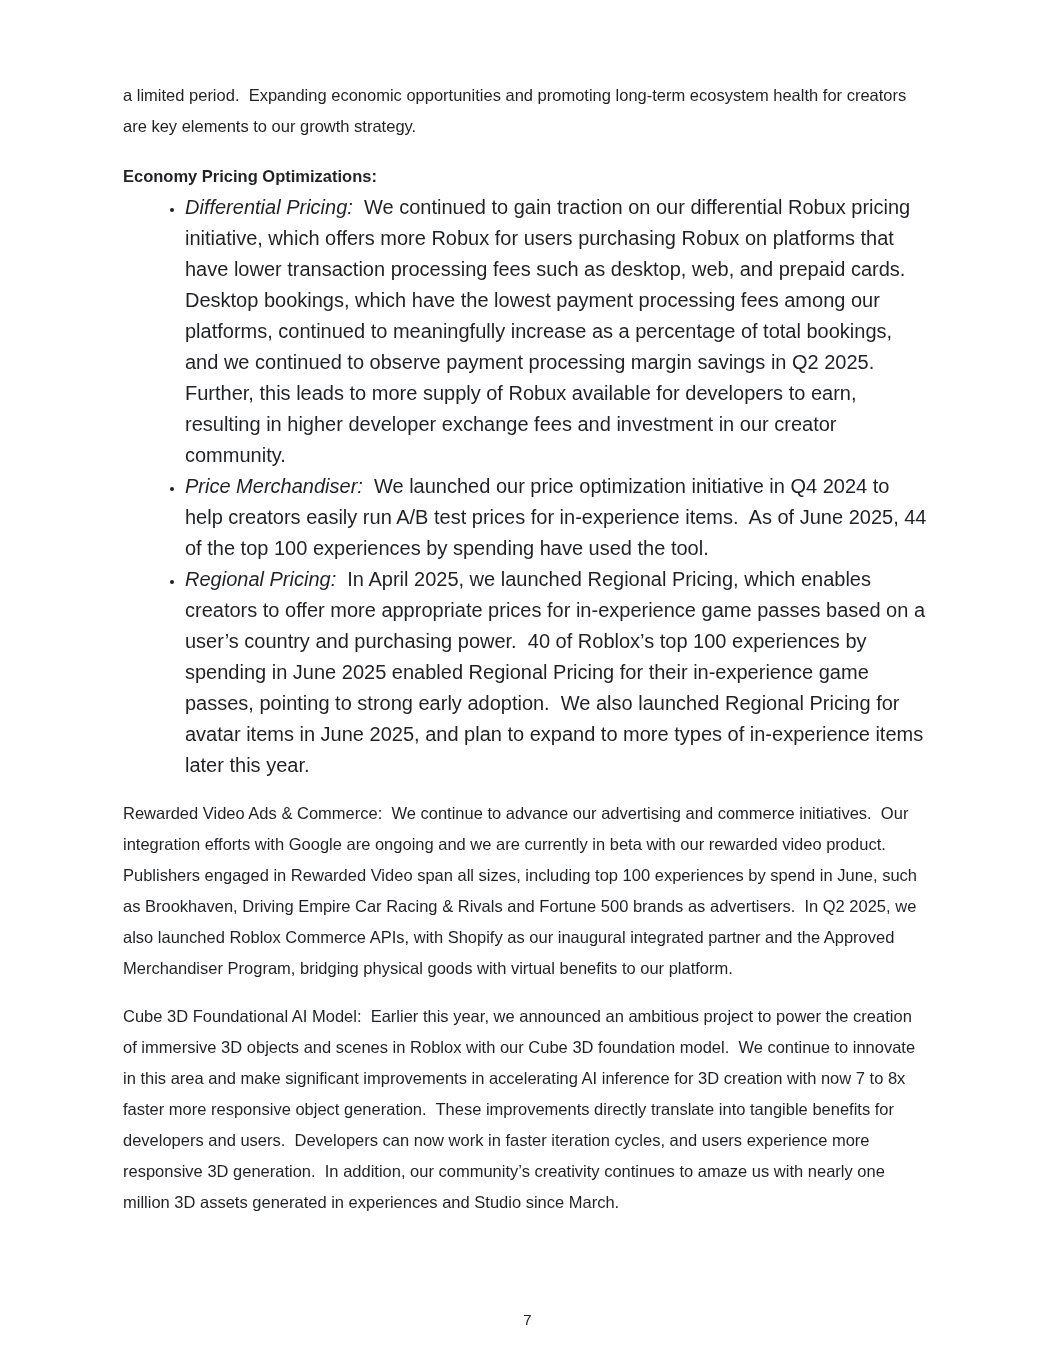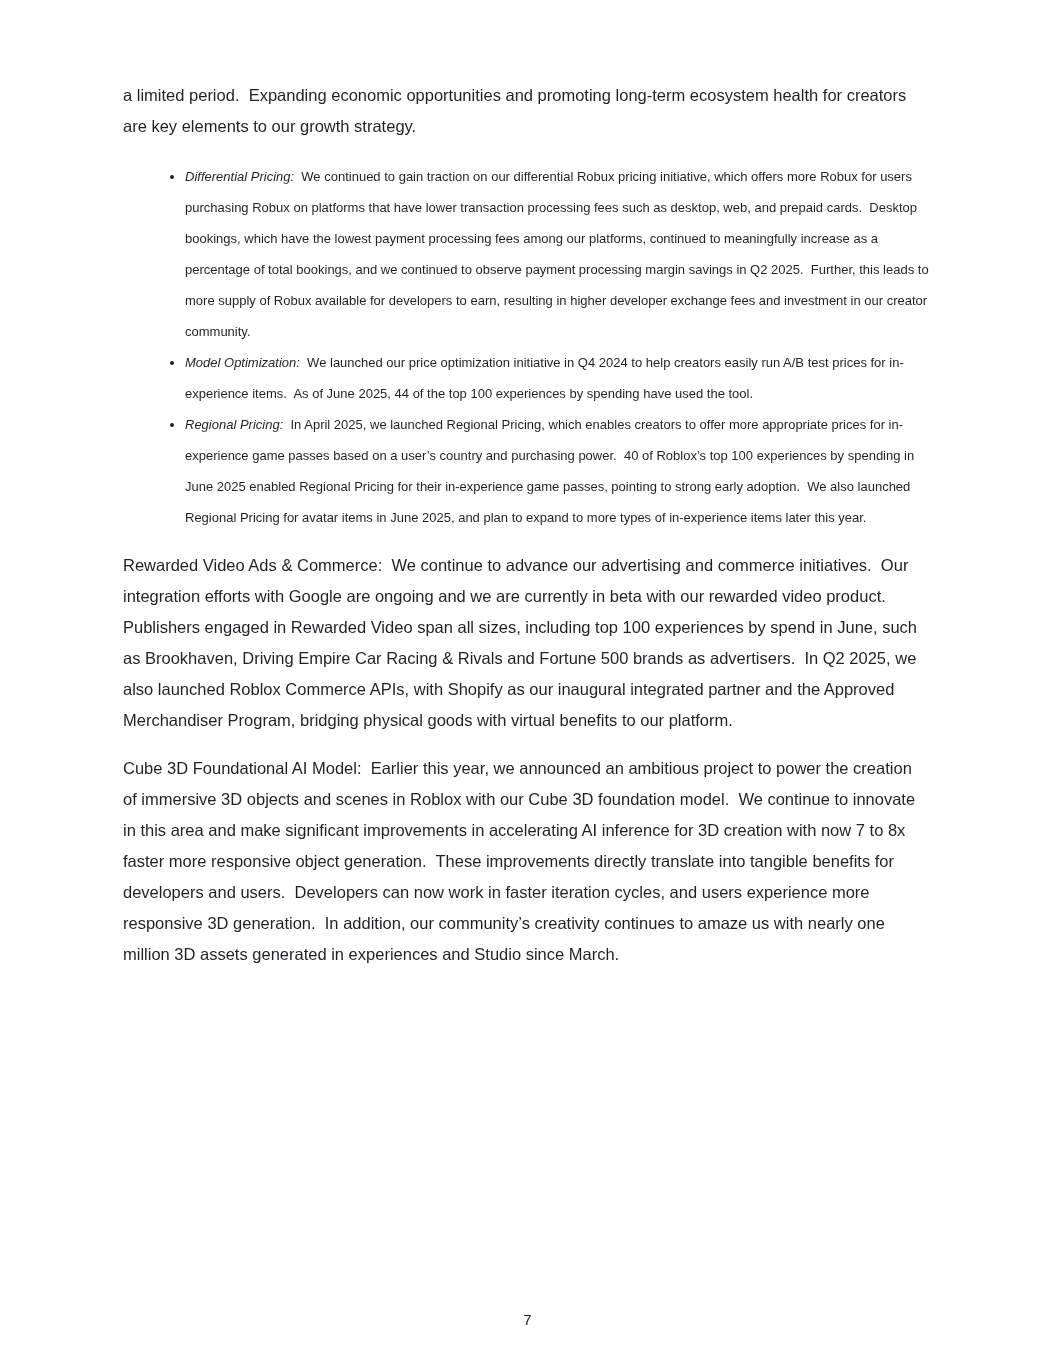--- a/index.html
+++ b/index.html
@@ -36,21 +36,21 @@
     font-weight: bold;
     margin: 0;
     white-space: pre-wrap;
   }
   ul.bullet-list {
     margin: 0 0 17px 0;
     padding: 0 0 0 62px;
     list-style: disc outside;
   }
   ul.bullet-list li {
-    font-size: 13px;
+    font-size: 20px;
     line-height: 31px;
     margin: 0;
     padding: 0;
     white-space: pre-wrap;
   }
   ul.bullet-list li::marker {
     font-size: 14px;
   }
   .run-italic {
     font-style: italic;
@@ -69,24 +69,25 @@
     color: #1f2124;
   }
 </style>
 </head>
 <body>
 
 <div class="page">
 
   <p class="para intro">a limited period.  Expanding economic opportunities and promoting long-term ecosystem health for creators are key elements to our growth strategy.</p>
 
+  <p class="section-heading">Economy Pricing Optimizations:</p>
 
   <ul class="bullet-list">
     <li><span class="run-italic">Differential Pricing:</span><span>  We continued to gain traction on our differential Robux pricing initiative, which offers more Robux for users purchasing Robux on platforms that have lower transaction processing fees such as desktop, web, and prepaid cards.  Desktop bookings, which have the lowest payment processing fees among our platforms, continued to meaningfully increase as a percentage of total bookings, and we continued to observe payment processing margin savings in Q2 2025.  Further, this leads to more supply of Robux available for developers to earn, resulting in higher developer exchange fees and investment in our creator community.</span></li>
-    <li><span class="run-italic">Model Optimization:</span><span>  We launched our price optimization initiative in Q4 2024 to help creators easily run A/B test prices for in-experience items.  As of June 2025, 44 of the top 100 experiences by spending have used the tool.</span></li>
+    <li><span class="run-italic">Price Merchandiser:</span><span>  We launched our price optimization initiative in Q4 2024 to help creators easily run A/B test prices for in-experience items.  As of June 2025, 44 of the top 100 experiences by spending have used the tool.</span></li>
     <li><span class="run-italic">Regional Pricing:</span><span>  In April 2025, we launched Regional Pricing, which enables creators to offer more appropriate prices for in-experience game passes based on a user’s country and purchasing power.  40 of Roblox’s top 100 experiences by spending in June 2025 enabled Regional Pricing for their in-experience game passes, pointing to strong early adoption.  We also launched Regional Pricing for avatar items in June 2025, and plan to expand to more types of in-experience items later this year.</span></li>
   </ul>
 
   <p class="para"><span class="run-bold">Rewarded Video Ads &amp; Commerce:</span><span>  We continue to advance our advertising and commerce initiatives.  Our integration efforts with Google are ongoing and we are currently in beta with our rewarded video product.  Publishers engaged in Rewarded Video span all sizes, including top 100 experiences by spend in June, such as Brookhaven, Driving Empire Car Racing &amp; Rivals and Fortune 500 brands as advertisers.  In Q2 2025, we also launched Roblox Commerce APIs, with Shopify as our inaugural integrated partner and the Approved Merchandiser Program, bridging physical goods with virtual benefits to our platform.</span></p>
 
   <p class="para"><span class="run-bold">Cube 3D Foundational AI Model:</span><span>  Earlier this year, we announced an ambitious project to power the creation of immersive 3D objects and scenes in Roblox with our Cube 3D foundation model.  We continue to innovate in this area and make significant improvements in accelerating AI inference for 3D creation with now 7 to 8x faster more responsive object generation.  These improvements directly translate into tangible benefits for developers and users.  Developers can now work in faster iteration cycles, and users experience more responsive 3D generation.  In addition, our community’s creativity continues to amaze us with nearly one million 3D assets generated in experiences and Studio since March.</span></p>
 
 </div>
 
 <div class="page-footer">7</div>

